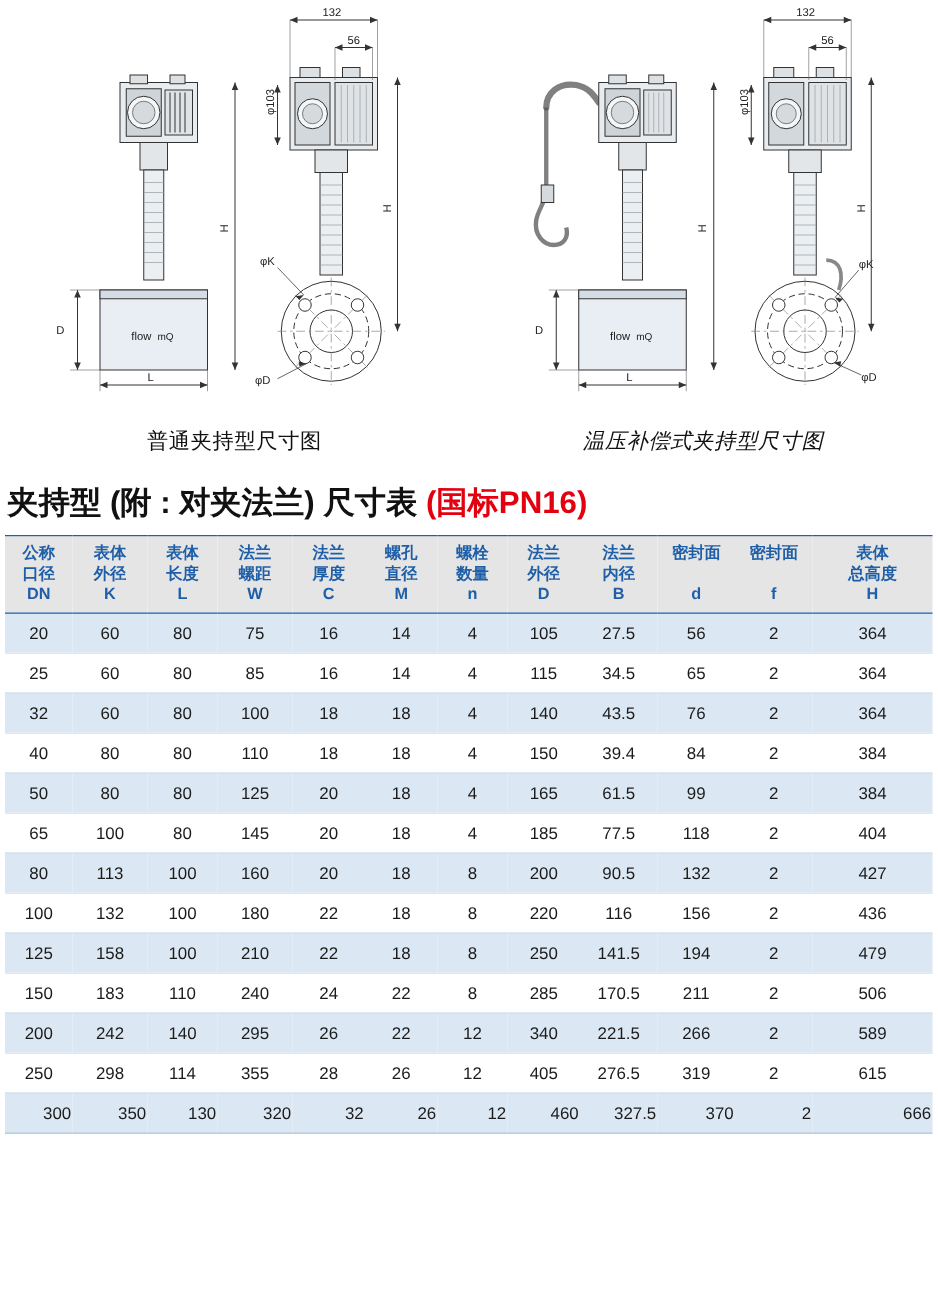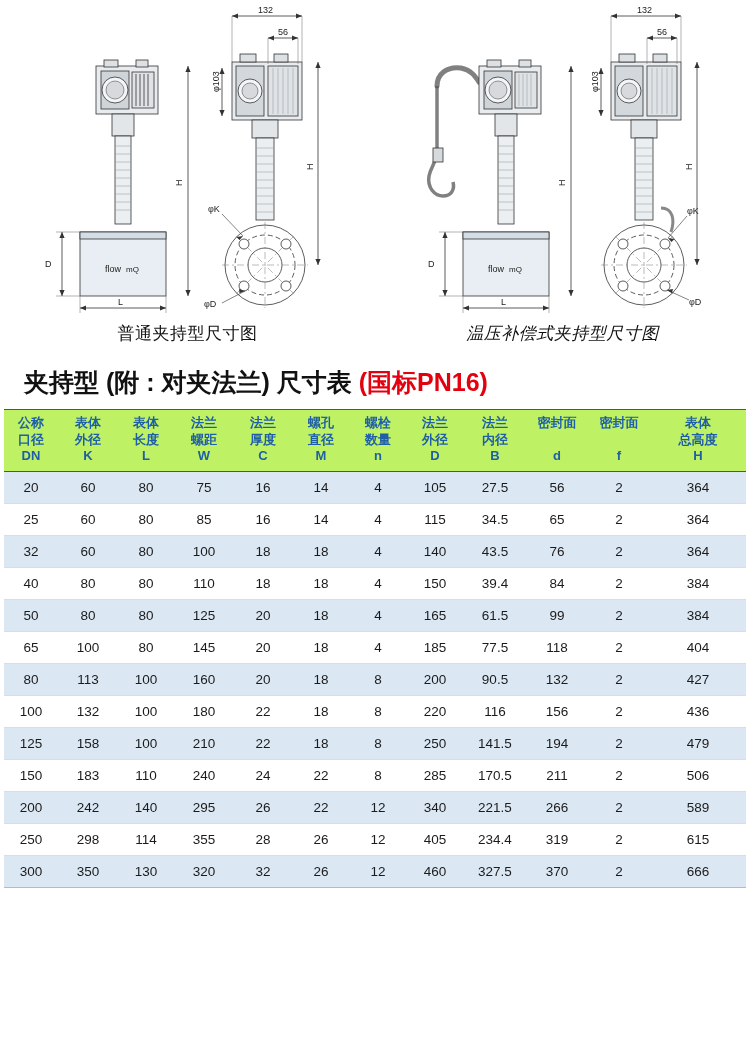--- a/index.html
+++ b/index.html
@@ -34,36 +34,37 @@
   }
   .dwg.left { left: 0; }
   .dwg.right { left: 375px; }
 
   .dwg svg { display: block; }
 
   .caption-row {
     position: relative;
     width: 750px;
     height: 42px;
+    margin-top: 19px;
   }
   .caption {
     position: absolute;
     top: 4px;
     width: 375px;
     text-align: center;
     font-size: 17px;
     color: #111;
     letter-spacing: 0.5px;
   }
   .caption.left { left: 0; }
   .caption.right { left: 375px; font-style: italic; }
 
   
   .title-block {
-    padding: 6px 0 10px 24px;
+    padding: 6px 0 10px 6px;
     font-size: 25px;
     font-weight: bold;
     letter-spacing: 0px;
     white-space: nowrap;
   }
   .title-black { color: #111; }
   .title-red { color: #e3000f; }
 
   
   table.spec {
@@ -77,41 +78,42 @@
     vertical-align: middle;
   }
   table.spec thead th {
     color: #1f5fa8;
     font-weight: bold;
     font-size: 13px;
     line-height: 1.28;
     padding: 5px 1px 6px 1px;
     border-bottom: 1.6px solid #1f5fa8;
     border-top: 1.6px solid #1f5fa8;
-    background: #bef264;
+    background: #e5e5e5;
     white-space: nowrap;
   }
   table.spec thead th .hd {
     display: block;
   }
   table.spec tbody td {
     padding: 8px 1px;
     color: #1b1b1b;
     border-bottom: 1px solid #cfe0ef;
     font-size: 13.5px;
     white-space: nowrap;
   }
   table.spec tbody tr.odd td {
     background: #ffffff;
   }
   table.spec tbody tr.even td {
     background: #dbe8f4;
   }
   table.spec tbody tr:last-child td {
     border-bottom: 1.4px solid #9fc0dc;
+    text-align: right;
   }
 
   
   col.c0 { width: 54px; }
   col.c1 { width: 60px; }
   col.c2 { width: 56px; }
   col.c3 { width: 60px; }
   col.c4 { width: 58px; }
   col.c5 { width: 58px; }
   col.c6 { width: 56px; }
@@ -650,21 +652,21 @@
         </tr>
         <tr class="odd">
           <td>250</td>
           <td>298</td>
           <td>114</td>
           <td>355</td>
           <td>28</td>
           <td>26</td>
           <td>12</td>
           <td>405</td>
-          <td>234.4</td>
+          <td>276.5</td>
           <td>319</td>
           <td>2</td>
           <td>615</td>
         </tr>
         <tr class="even">
           <td>300</td>
           <td>350</td>
           <td>130</td>
           <td>320</td>
           <td>32</td>

